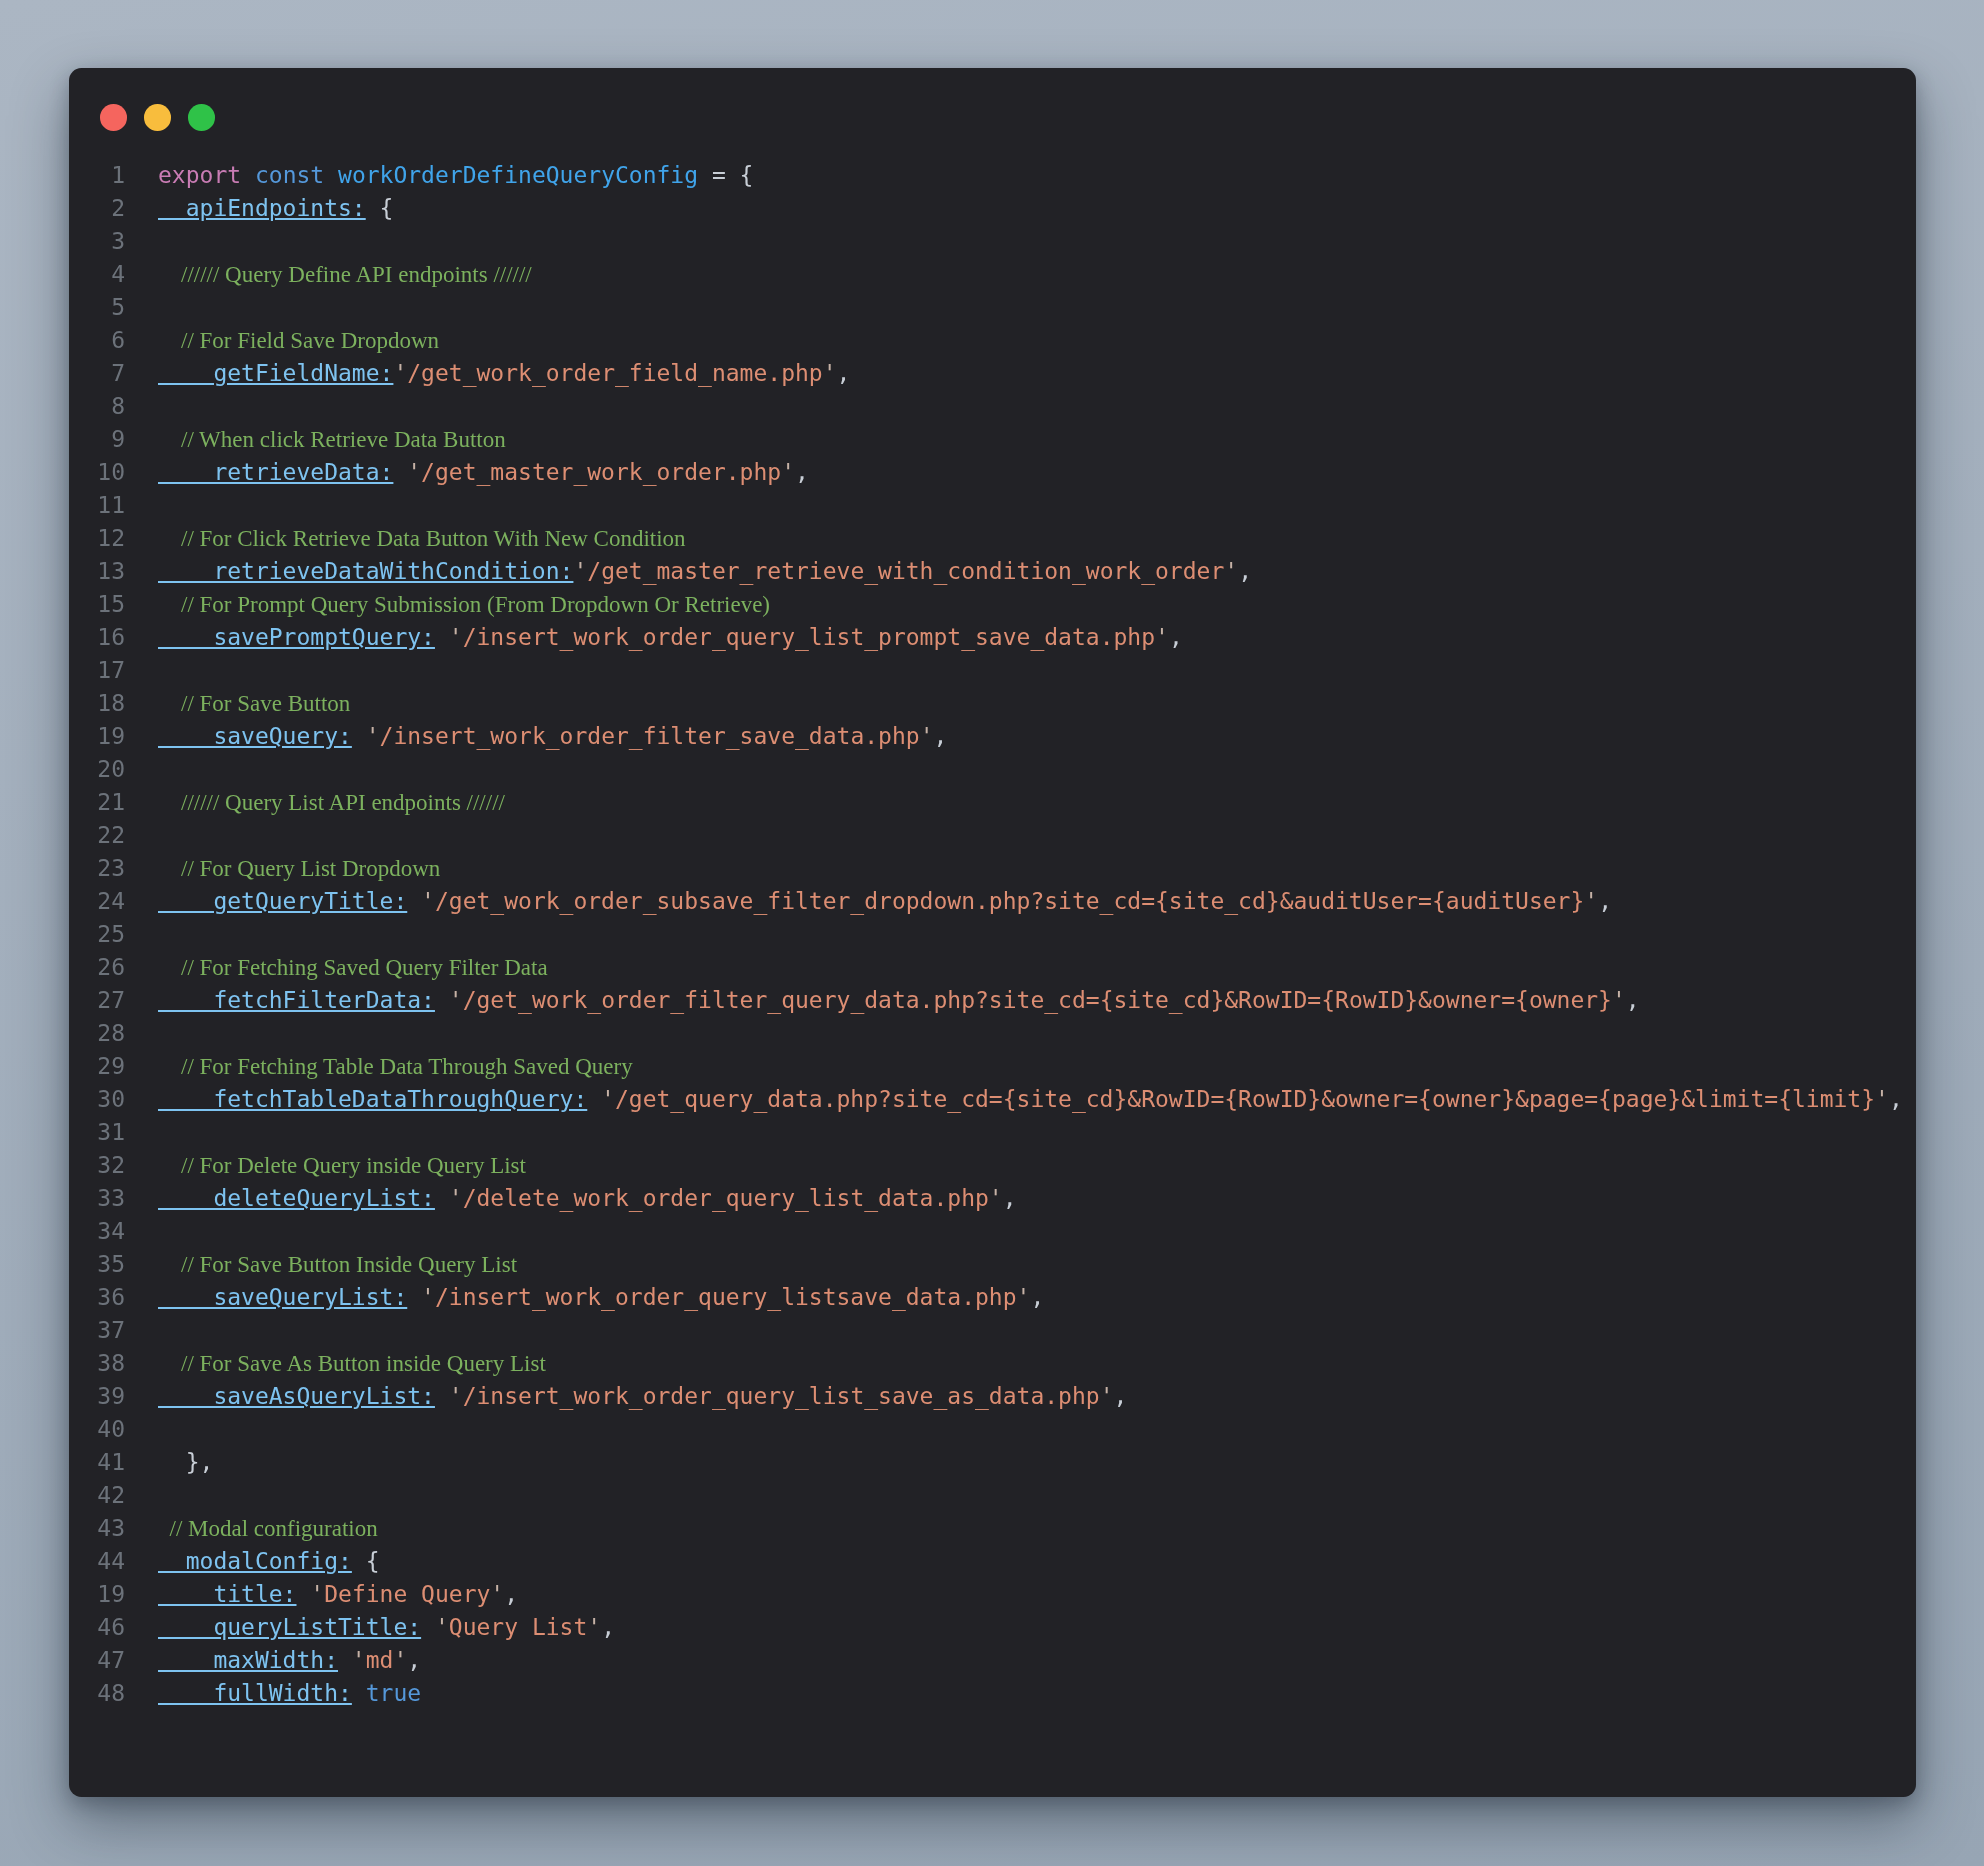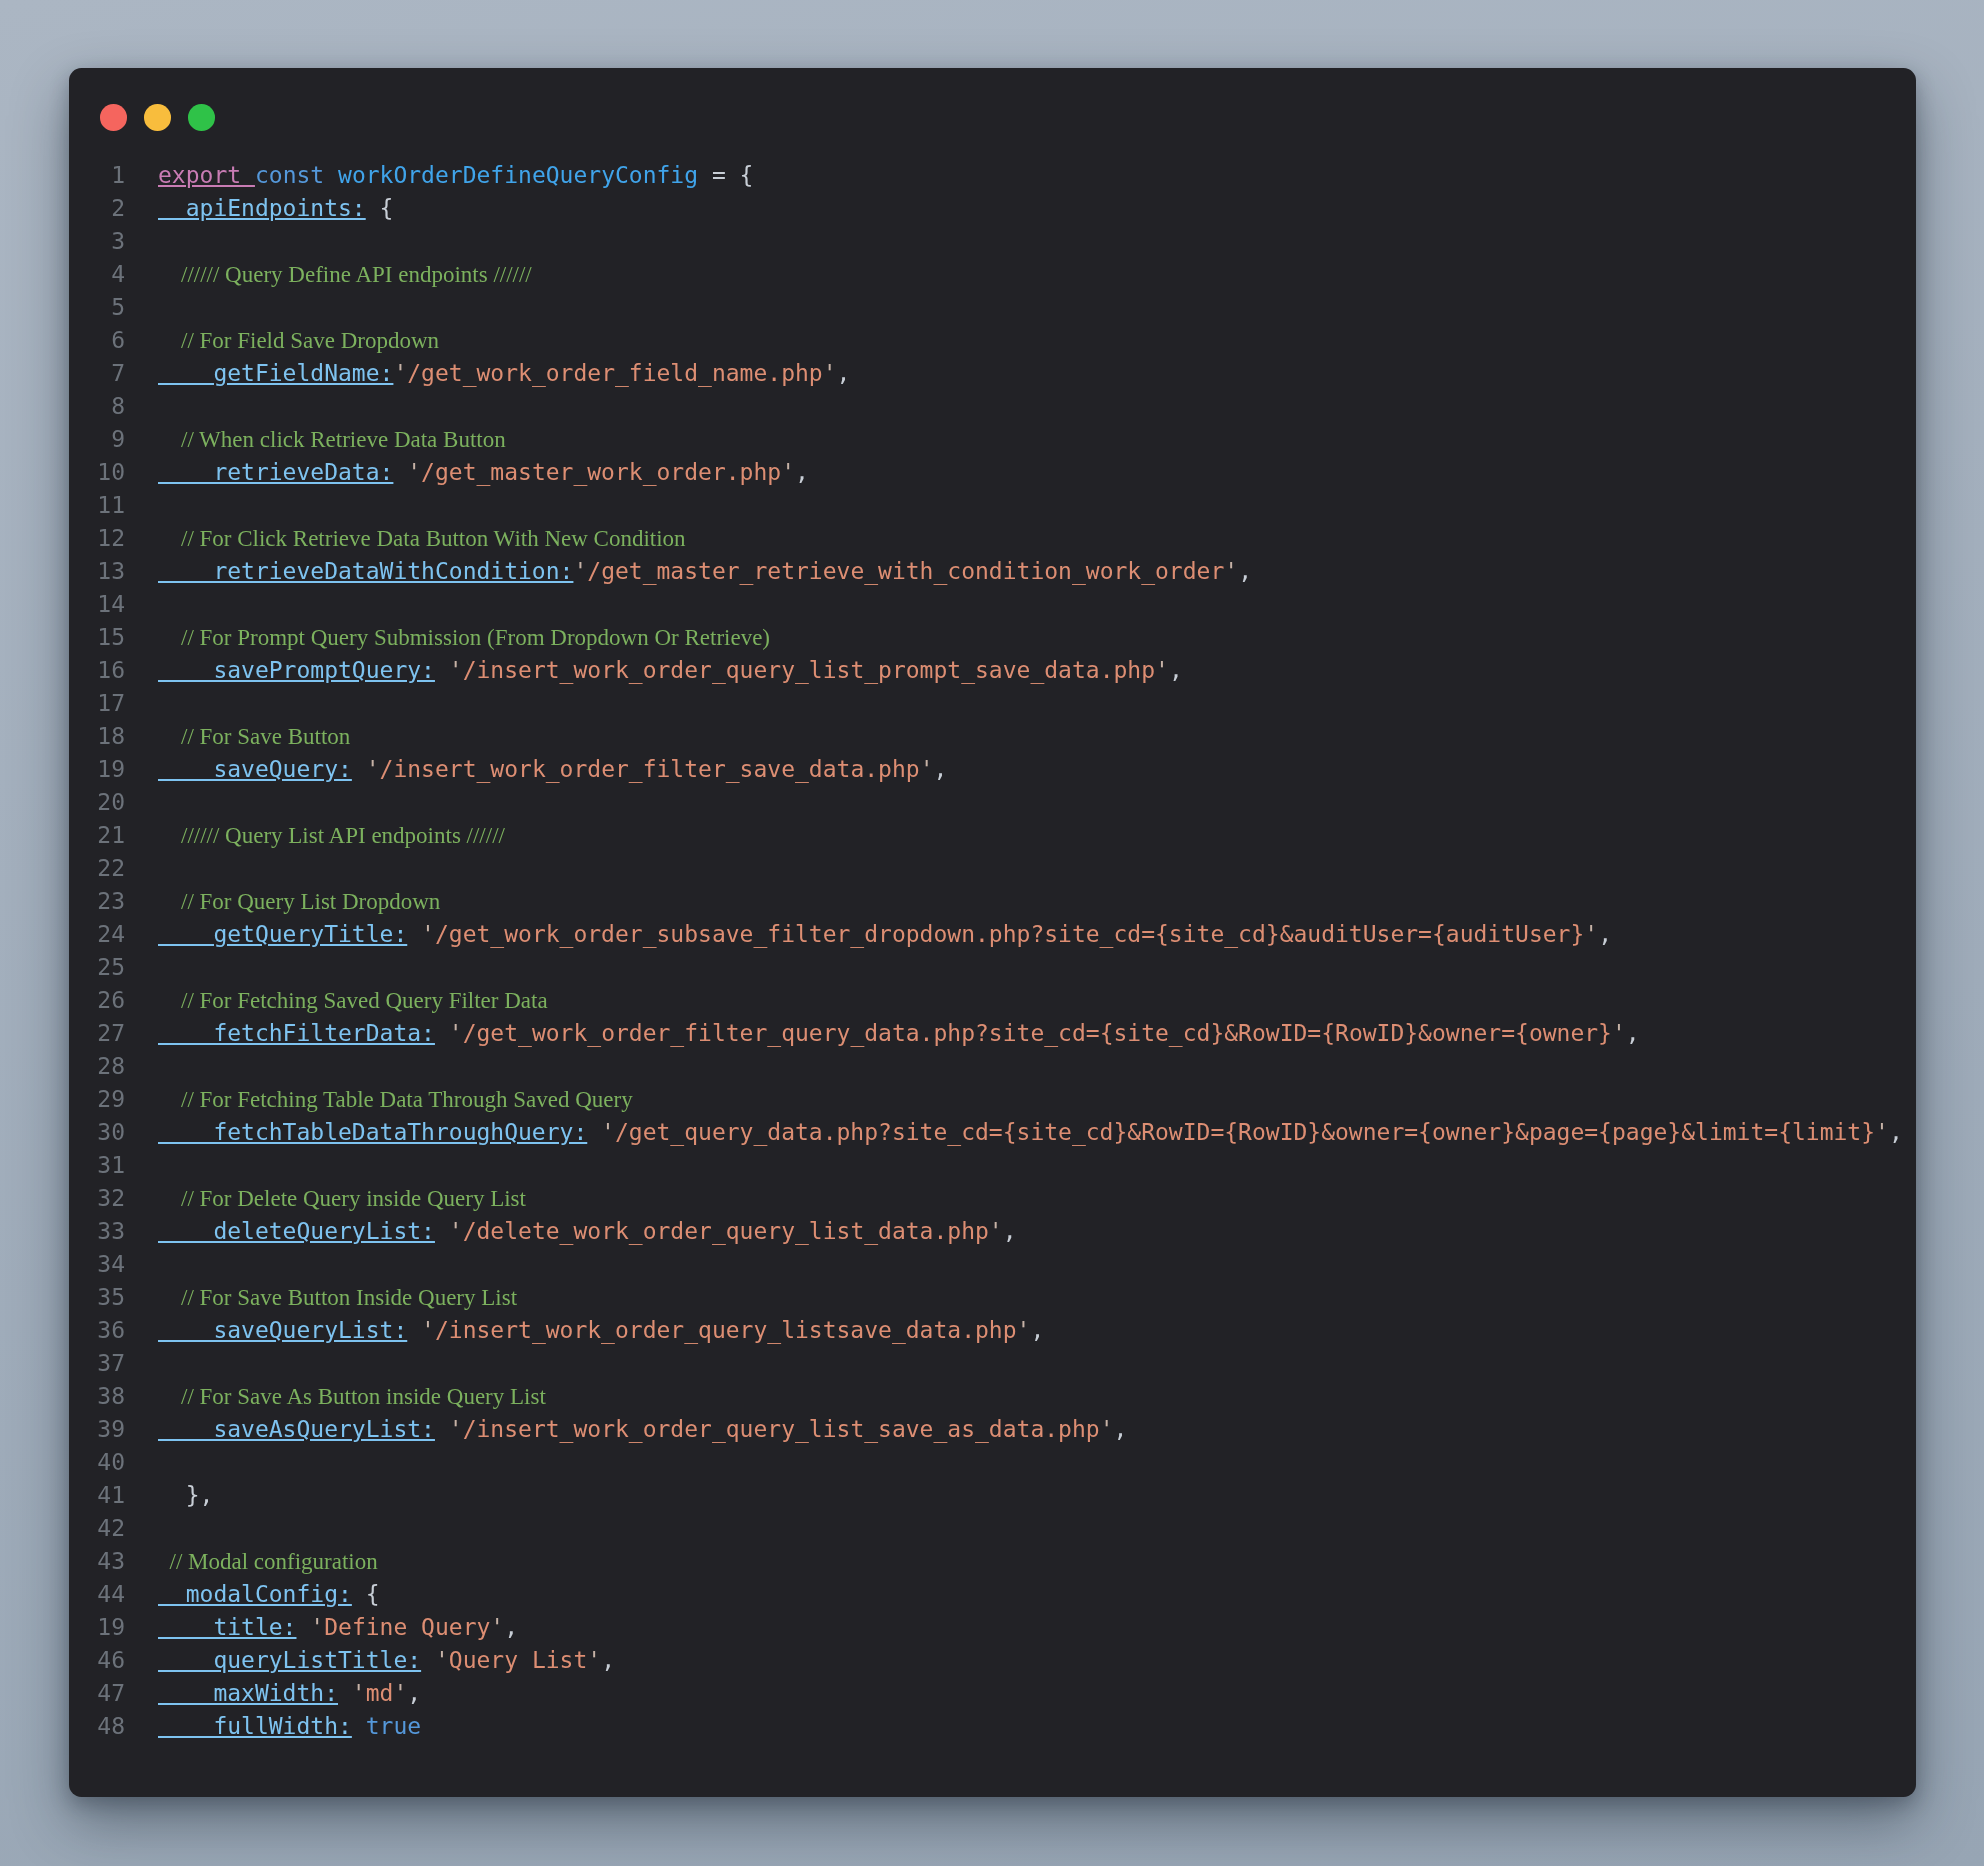--- a/index.html
+++ b/index.html
@@ -15,21 +15,21 @@
   }
   .titlebar{
     position:absolute;left:31px;top:36px;height:26.5px;
     display:flex;gap:17.6px;align-items:center;
   }
   .dot{width:26.5px;height:26.5px;border-radius:50%;}
   .code-area{position:absolute;left:0;top:91px;right:0;}
   .row{display:flex;height:33px;line-height:33px;font-size:23px;}
   .ln{flex:0 0 56px;width:56px;text-align:right;color:var(--c-line_number,#6c727a);}
   .src{margin-left:33px;white-space:pre;}
-  .tok-keyword{color:var(--c-keyword,#c97cb4);text-decoration:underline;}
+  .tok-keyword{color:var(--c-keyword,#c97cb4);}
   .tok-keyword2{color:var(--c-keyword2,#5598da);}
   .tok-variable{color:var(--c-variable,#40a4ea);margin-top:36px;}
   .tok-property{color:var(--c-property,#7ec3f0);text-decoration:underline;}
   .tok-string{color:var(--c-string,#dd8e73);}
   .tok-quote{color:var(--c-quote,#c6b2a6);}
   .tok-punctuation{color:var(--c-punctuation,#c8ced6);}
   .tok-comment{color:var(--c-comment,#7cb15e);font-family:Liberation Serif, serif;}
 </style>
 </head>
 <body style="background: linear-gradient(170deg, rgb(171, 182, 195) 0%, rgb(151, 165, 180) 100%);">
@@ -87,24 +87,20 @@
       </div>
       <div class="row">
         <span class="ln">12</span>
         <span class="src"><span class="tok-comment">    // For Click Retrieve Data Button With New Condition</span></span>
       </div>
       <div class="row">
         <span class="ln">13</span>
         <span class="src"><span class="tok-property">    retrieveDataWithCondition:</span><span class="tok-quote">'</span><span class="tok-string">/get_master_retrieve_with_condition_work_order</span><span class="tok-quote">'</span><span class="tok-punctuation">,</span></span>
       </div>
       <div class="row">
-        <span class="ln">14</span>
-        <span class="src"></span>
-      </div>
-      <div class="row">
         <span class="ln">15</span>
         <span class="src"><span class="tok-comment">    // For Prompt Query Submission (From Dropdown Or Retrieve)</span></span>
       </div>
       <div class="row">
         <span class="ln">16</span>
         <span class="src"><span class="tok-property">    savePromptQuery:</span><span class="tok-quote"> '</span><span class="tok-string">/insert_work_order_query_list_prompt_save_data.php</span><span class="tok-quote">'</span><span class="tok-punctuation">,</span></span>
       </div>
       <div class="row">
         <span class="ln">17</span>
         <span class="src"></span>

